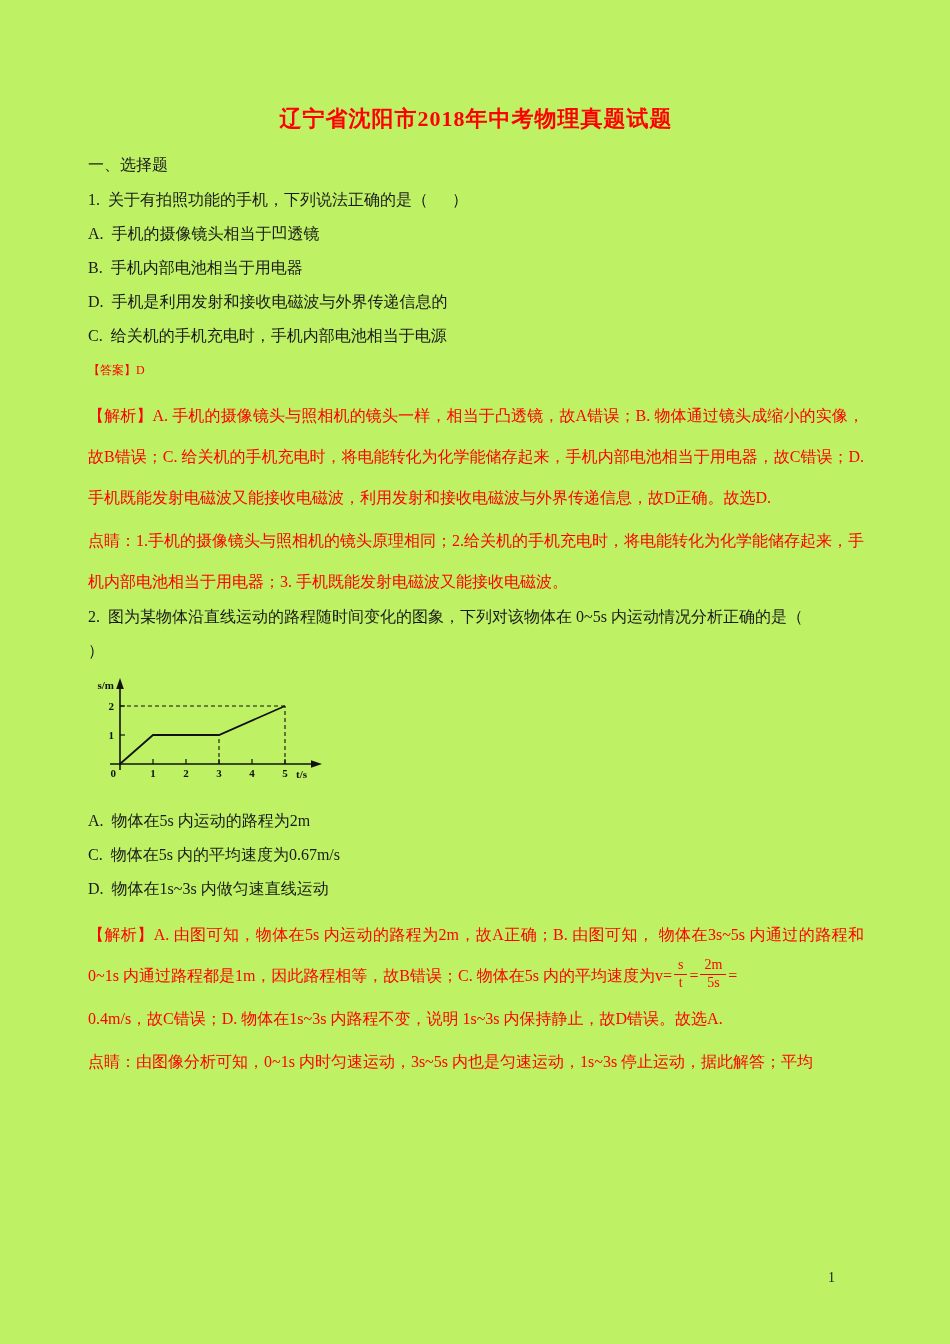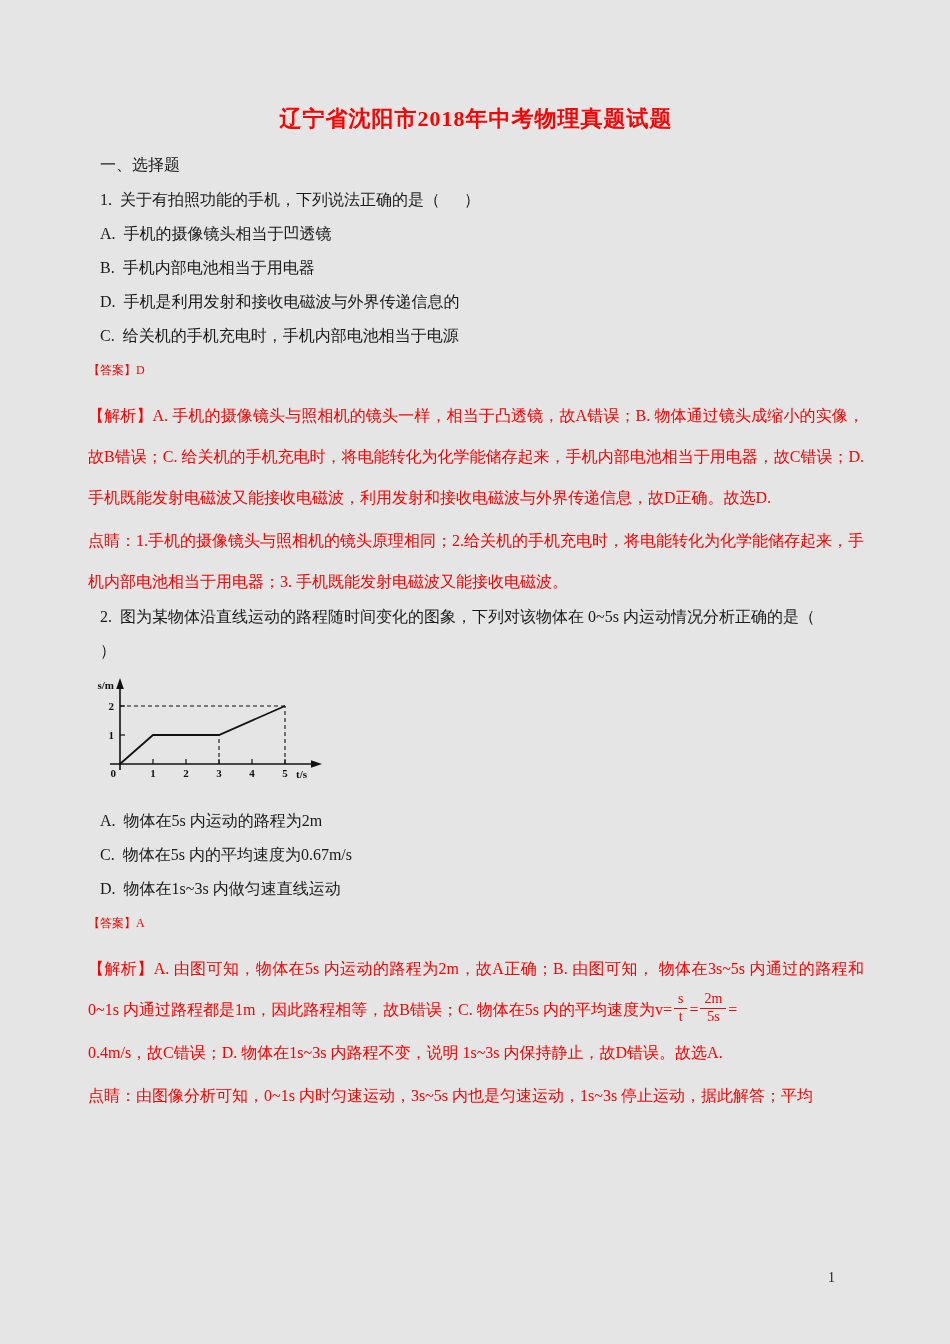--- a/index.html
+++ b/index.html
@@ -2,40 +2,40 @@
 <html><head>
 <meta charset="utf-8">
 <style>
   * { box-sizing: border-box; }
   html, body { margin: 0; padding: 0; background: #ffffff; }
   .page {
     position: relative;
     width: 950px;
     height: 1344px;
     margin: 0 auto;
-    background: #e5e5e5;
+    background: #bef264;
     overflow: hidden;
     font-family: "Liberation Serif", "DejaVu Serif", serif;
     color: #1a1a1a;
   }
   .inner { padding: 104px 86px 0 88px; }
 
   .doc-title {
     margin: 0 0 22px 0;
     text-align: center;
     color: #ff0000;
     font-size: 22px;
     font-weight: bold;
     letter-spacing: 1px;
   }
 
   .bline {
     font-size: 16px;
     line-height: 18px;
-    margin: 0 0 16px 12px;
+    margin: 0 0 16px 0;
     white-space: pre-wrap;
     color: #1a1a1a;
   }
   .section-heading { margin-bottom: 17px; }
 
   .rline {
     font-size: 12px;
     line-height: 18px;
     margin: 14px 0 16px 0;
     white-space: pre-wrap;
@@ -142,21 +142,20 @@
         <text x="193" y="101" text-anchor="middle">5</text>
         <text x="22" y="63" text-anchor="end">1</text>
         <text x="22" y="34" text-anchor="end">2</text>
       </svg>
     </div>
 
     <div class="bline">A.  物体在5s 内运动的路程为2m</div>
     <div class="bline">C.  物体在5s 内的平均速度为0.67m/s</div>
     <div class="bline">D.  物体在1s~3s 内做匀速直线运动</div>
 
-    <div class="rline">【答案】A</div>
 
     <div class="rpara">
       <span>【解析】A.  由图可知，物体在5s 内运动的路程为2m，故A正确；B.  由图可知， 物体在3s~5s 内通过的路程和0~1s 内通过路程都是1m，因此路程相等，故B错误；C.  物体在5s 内的平均速度为v=</span><span class="frac"><span class="num">s</span><span class="den">t</span></span><span>=</span><span class="frac"><span class="num">2m</span><span class="den">5s</span></span><span>=</span>
     </div>
 
     <div class="rpara">0.4m/s，故C错误；D.  物体在1s~3s 内路程不变，说明 1s~3s 内保持静止，故D错误。故选A.</div>
 
     <div class="rpara tight">点睛：由图像分析可知，0~1s 内时匀速运动，3s~5s 内也是匀速运动，1s~3s 停止运动，据此解答；平均</div>
 
   </div>

